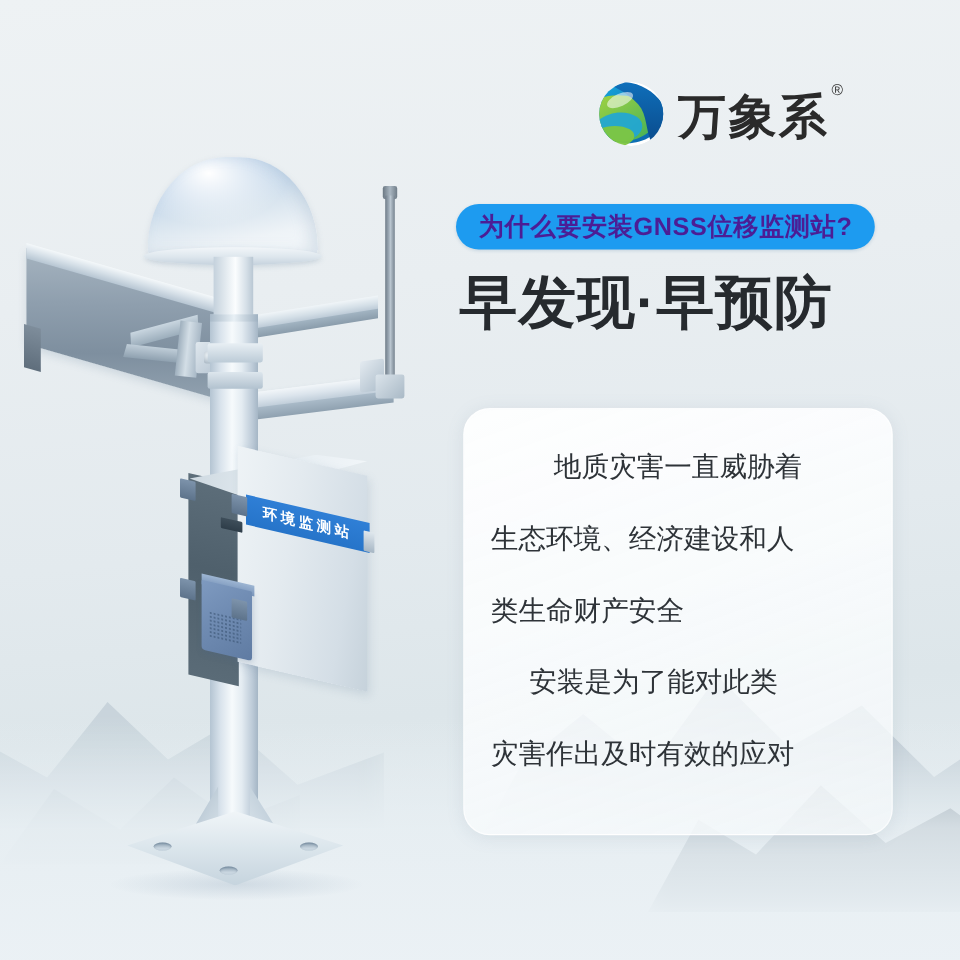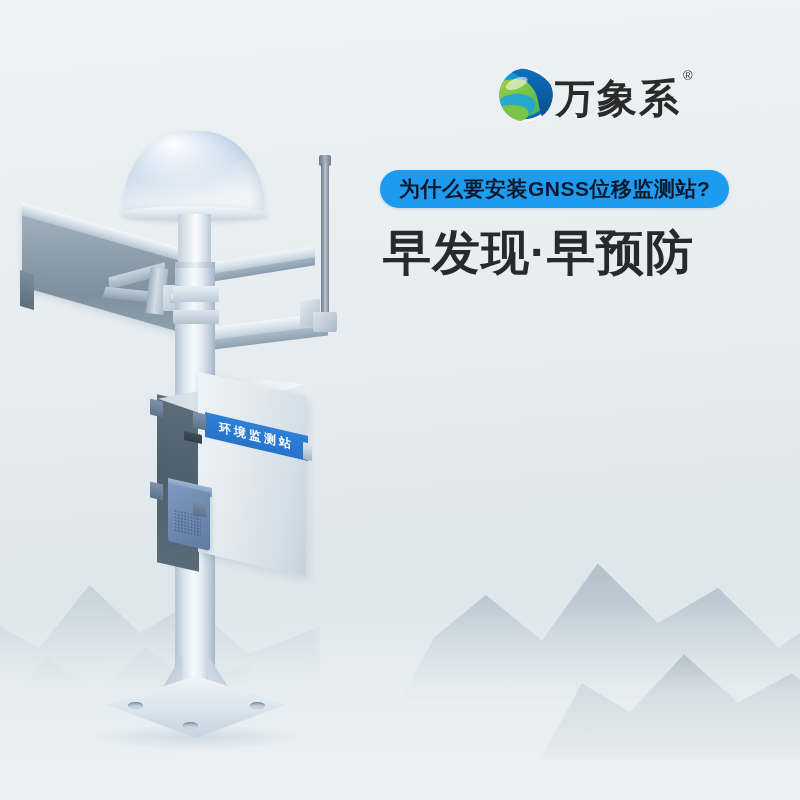--- a/index.html
+++ b/index.html
@@ -50,41 +50,41 @@
     opacity: .40;
   }
   .haze {
     position: absolute; left: 0; right: 0; top: 600px; height: 200px;
     background: linear-gradient(180deg, rgba(233,240,244,0) 0%, rgba(233,240,244,.75) 45%, rgba(235,241,245,.95) 100%);
   }
 
   
   .logo-block {
     position: absolute; left: 497px; top: 66px;
-    display: flex; align-items: center; 
+    display: flex; align-items: center; gap: 10px;
   }
   .logo-mark { width: 58px; height: 58px; flex: none; }
   .logo-text {
     font-size: 40px; font-weight: bold; color: #2a2a2a;
     letter-spacing: 2px; line-height: 1;
     position: relative; top: 3px;
   }
   .logo-r {
     font-size: 13px; color: #3a3a3a;
     position: relative; top: -18px; left: 2px; font-weight: normal;
   }
 
   
   .pill {
     position: absolute; left: 380px; top: 170px;
     height: 38px; padding: 0 19px;
     background: #1d9bf0;
     border-radius: 19px;
     display: flex; align-items: center;
-    color: #0f172a; font-size: 21px; font-weight: bold;
+    color: #4c1d95; font-size: 21px; font-weight: bold;
     letter-spacing: .5px;
     box-shadow: 0 1px 3px rgba(20,90,140,.18);
     white-space: nowrap;
   }
 
   
   .headline {
     position: absolute; left: 383px; top: 228px;
     font-size: 48px; font-weight: bold; color: #262a2e;
     letter-spacing: 1px; line-height: 1.05; white-space: nowrap;
@@ -503,14 +503,21 @@
     </svg>
     <div class="logo-text"><span>万象系</span><sup class="logo-r">®</sup></div>
   </div>
 
   <div class="pill">
     <span>为什么要安装GNSS位移监测站?</span>
   </div>
 
   <div class="headline">早发现·早预防</div>
 
+  <div class="body-card">
+    <p class="ind-1">地质灾害一直威胁着</p>
+    <p class="ind-2">生态环境、经济建设和人</p>
+    <p class="ind-3">类生命财产安全</p>
+    <p class="ind-4">安装是为了能对此类</p>
+    <p class="ind-5">灾害作出及时有效的应对</p>
+  </div>
 
 </div>
 
 </body></html>

